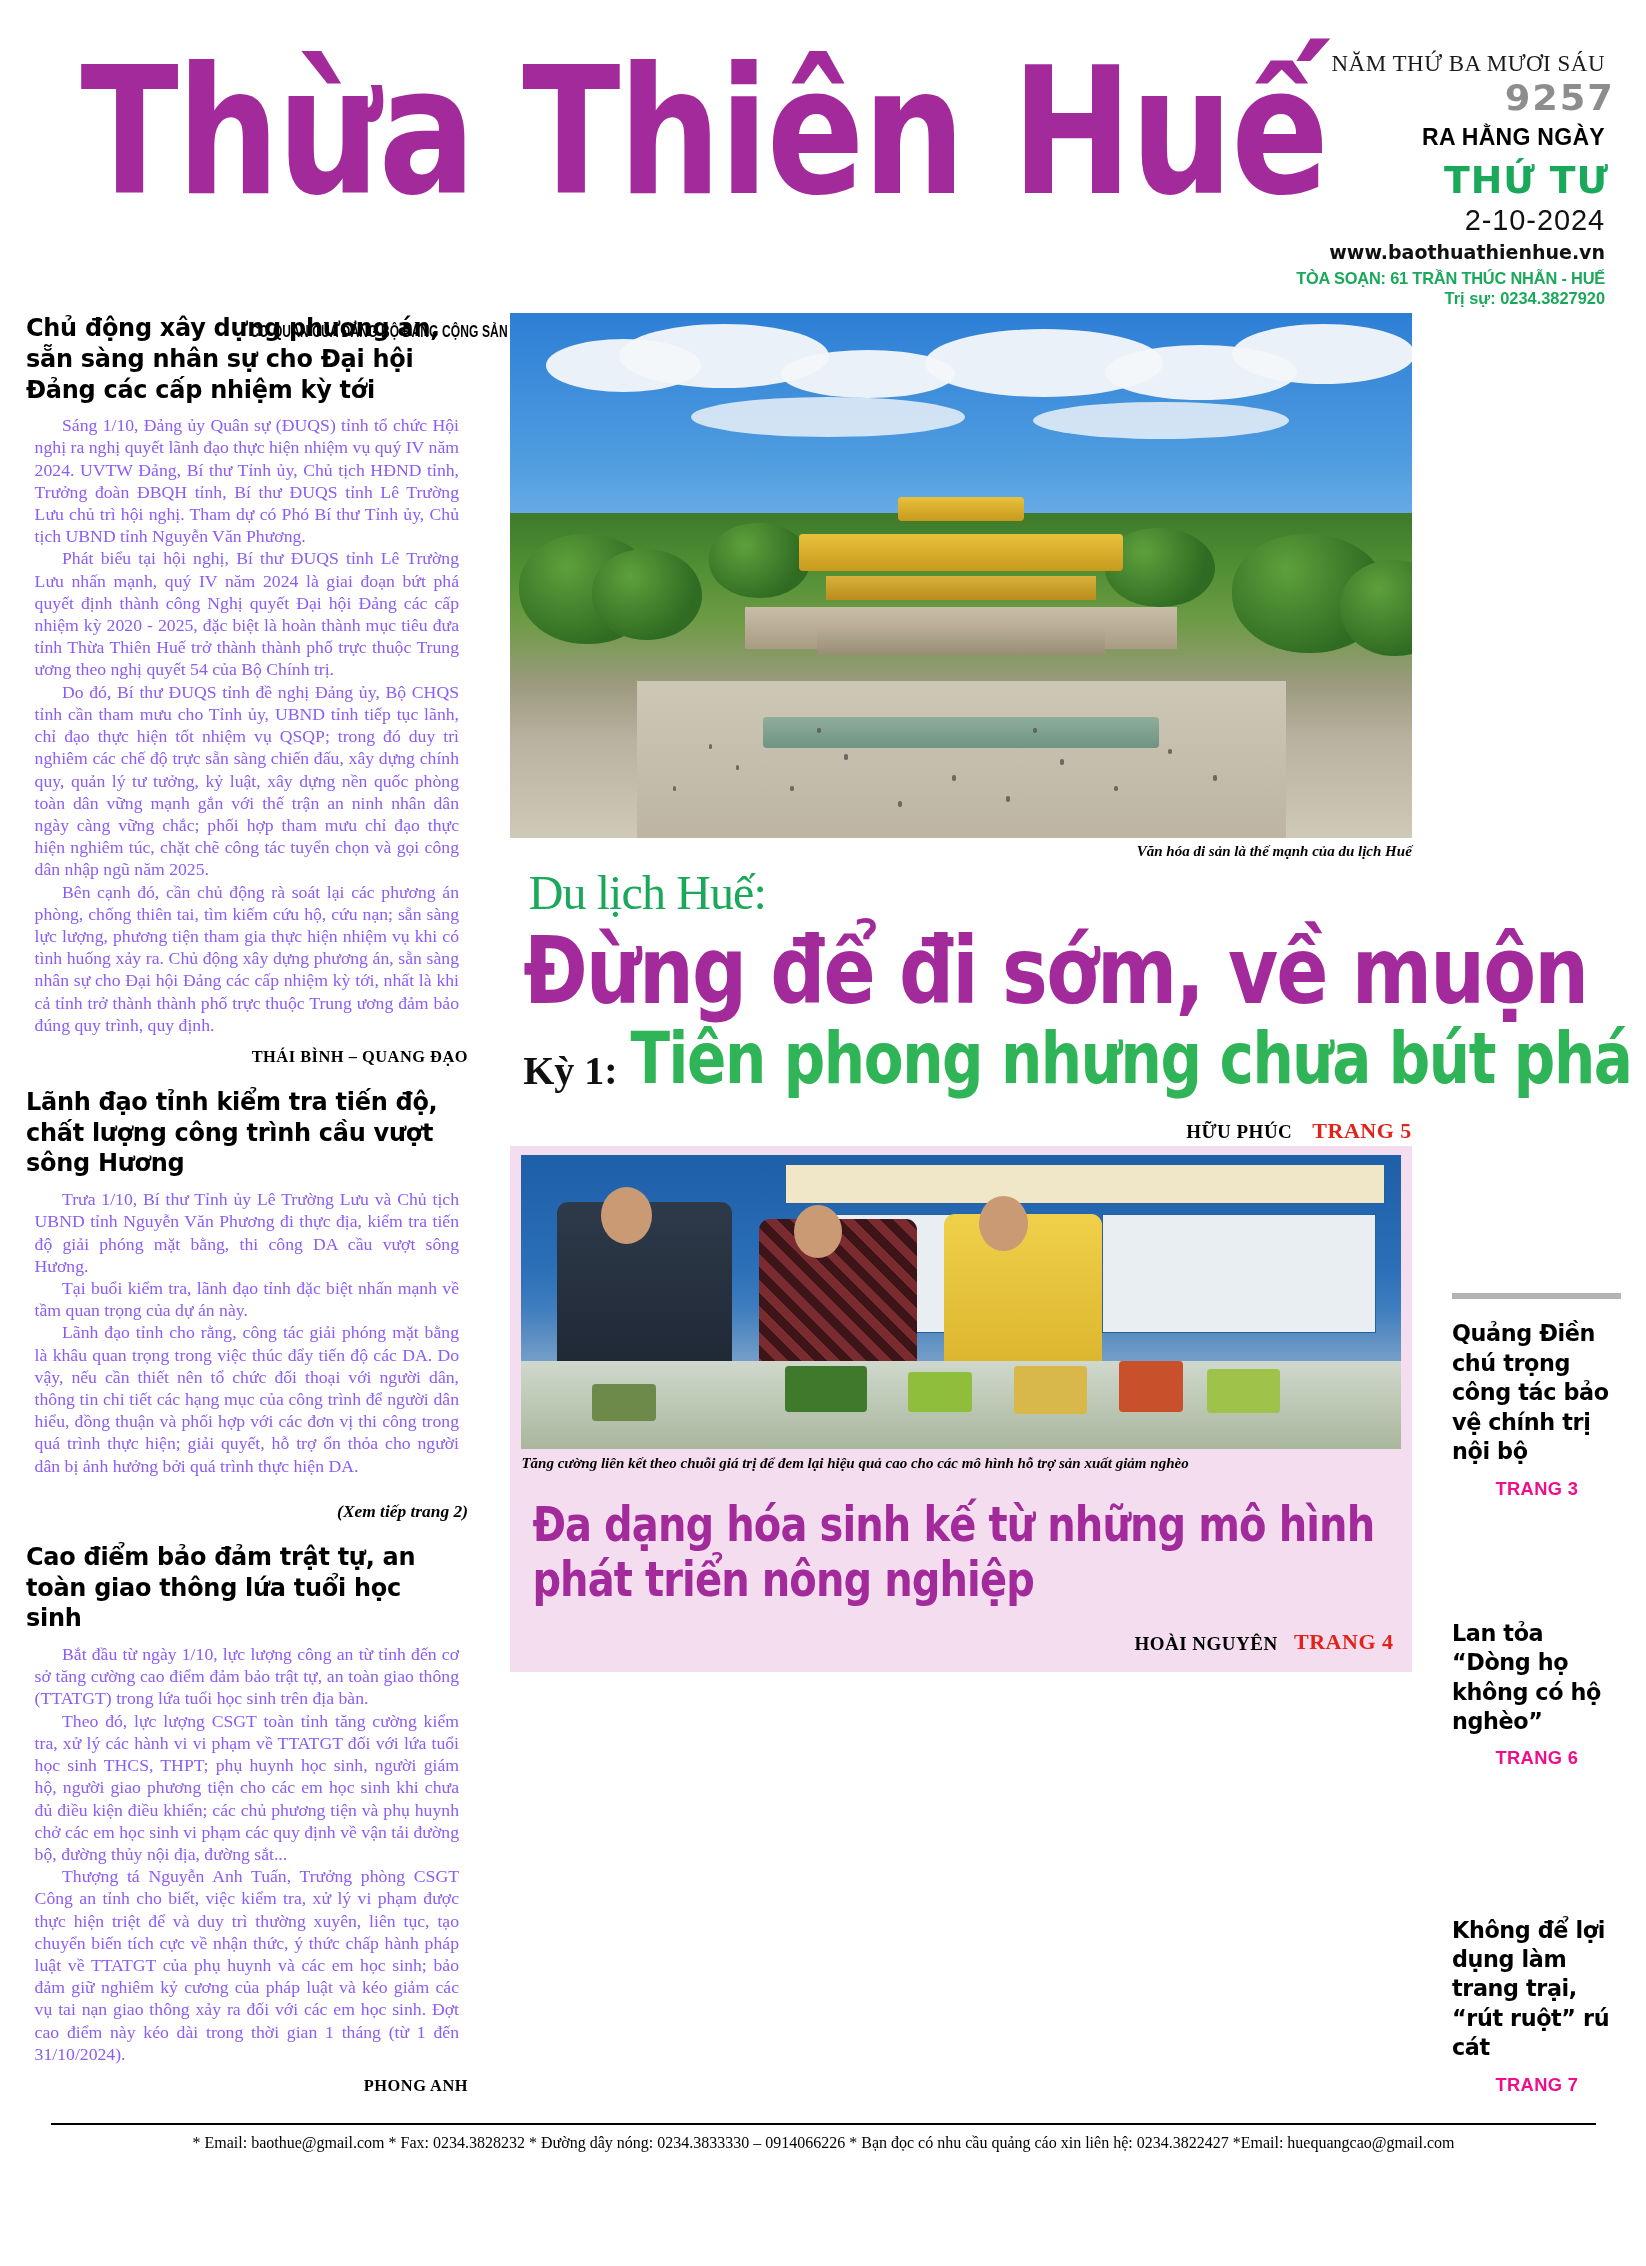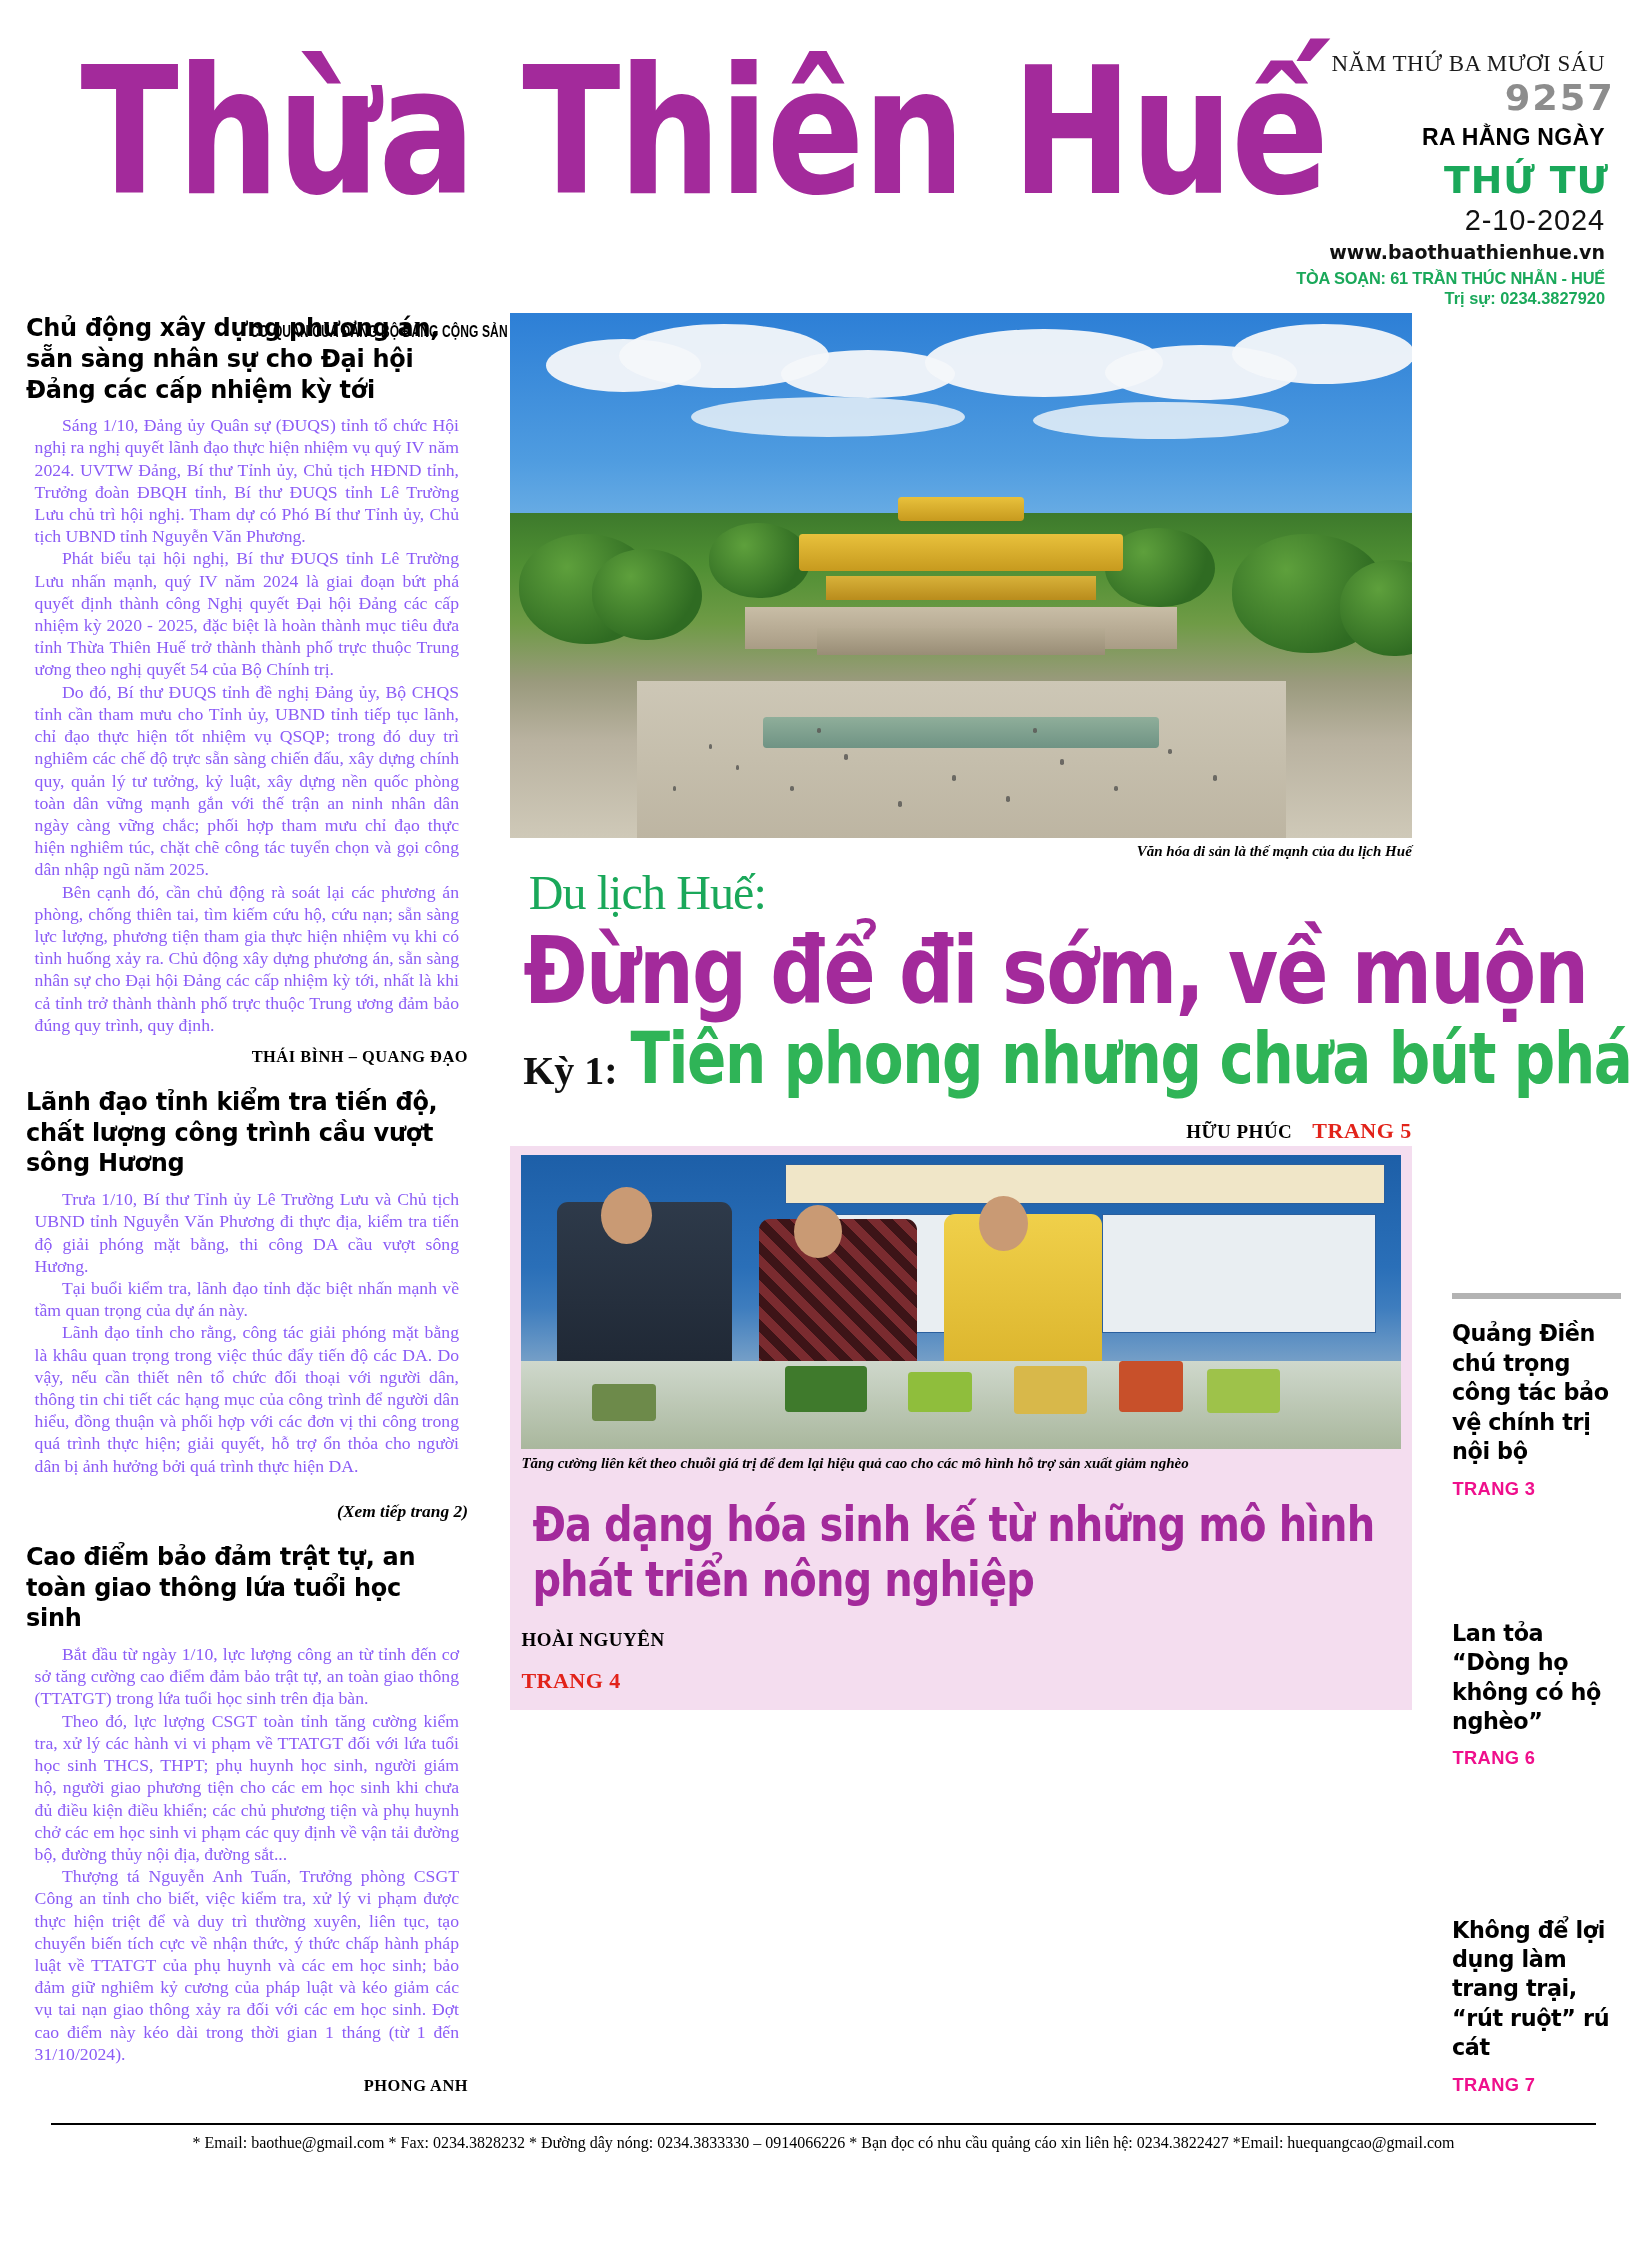--- a/index.html
+++ b/index.html
@@ -149,33 +149,33 @@
   .photo2{width:100%;height:294px;display:block;overflow:hidden;position:relative;}
   .cap2{
     font-family:"Liberation Serif", serif;font-style:italic;font-weight:bold;
     font-size:15px;line-height:1.25;margin:5.5px 0 0 0;color:#000;
   }
   .mega3{
     font-family:"DejaVu Sans", sans-serif;font-weight:bold;
     font-size:40px;color:#a32a9b;line-height:1.18;letter-spacing:-0.9px;
     margin:24px 0 0 11px;transform:scaleY(1.18);transform-origin:left top;
   }
-  .credit-row2{display:flex;justify-content:flex-end;align-items:flex-start;gap:16.4px;margin-top:38px;padding-right:7.3px;flex-direction:column;}
+  .credit-row2{display:flex;justify-content:flex-end;align-items:flex-end;gap:16.4px;margin-top:38px;padding-right:7.3px;}
 
   
   .rule-grey{height:6.4px;background:#b3b3b3;margin:11px 0 20px 0;}
   .teaser{margin-bottom:9.1px;}
   .teaser-head{
     font-family:"DejaVu Sans", sans-serif;font-weight:bold;
     font-size:23px;line-height:1.28;color:#000;letter-spacing:-0.4px;
     transform:scaleX(.97);transform-origin:left center;
   }
   .teaser-page{
     font-family:"Liberation Sans", sans-serif;font-weight:bold;
-    font-size:18.3px;color:#ef0f8c;text-align:left;margin-top:11px;letter-spacing:0.4px;
+    font-size:18.3px;color:#ef0f8c;text-align:center;margin-top:11px;letter-spacing:0.4px;
   }
   .sp1{height:110px;}
   .sp2{height:137px;}
 
   
   .footer-rule{border-top:2.3px solid #000;margin:14.6px 25.6px 0 25.6px;}
   .footer{
     font-family:"Liberation Serif", serif;
     font-size:16px;text-align:center;padding:8.2px 0 0 0;color:#000;
     white-space:nowrap;

